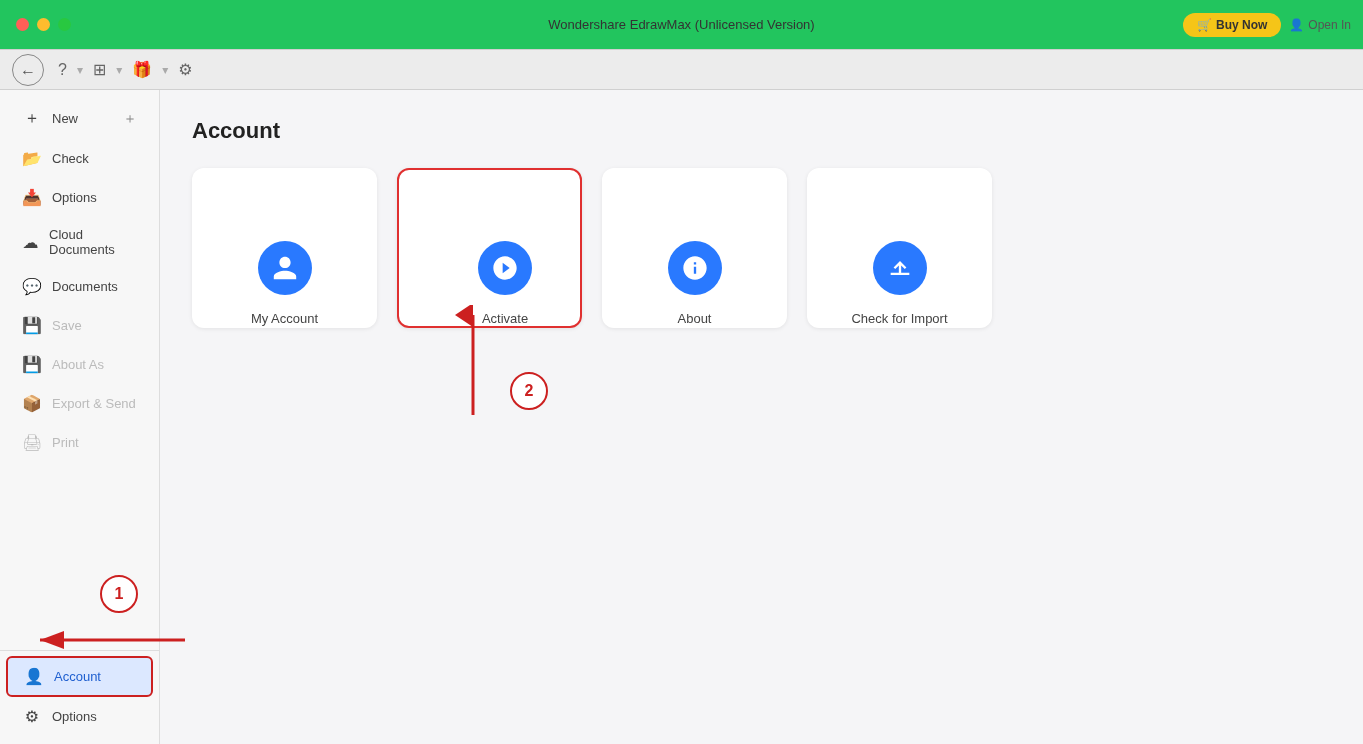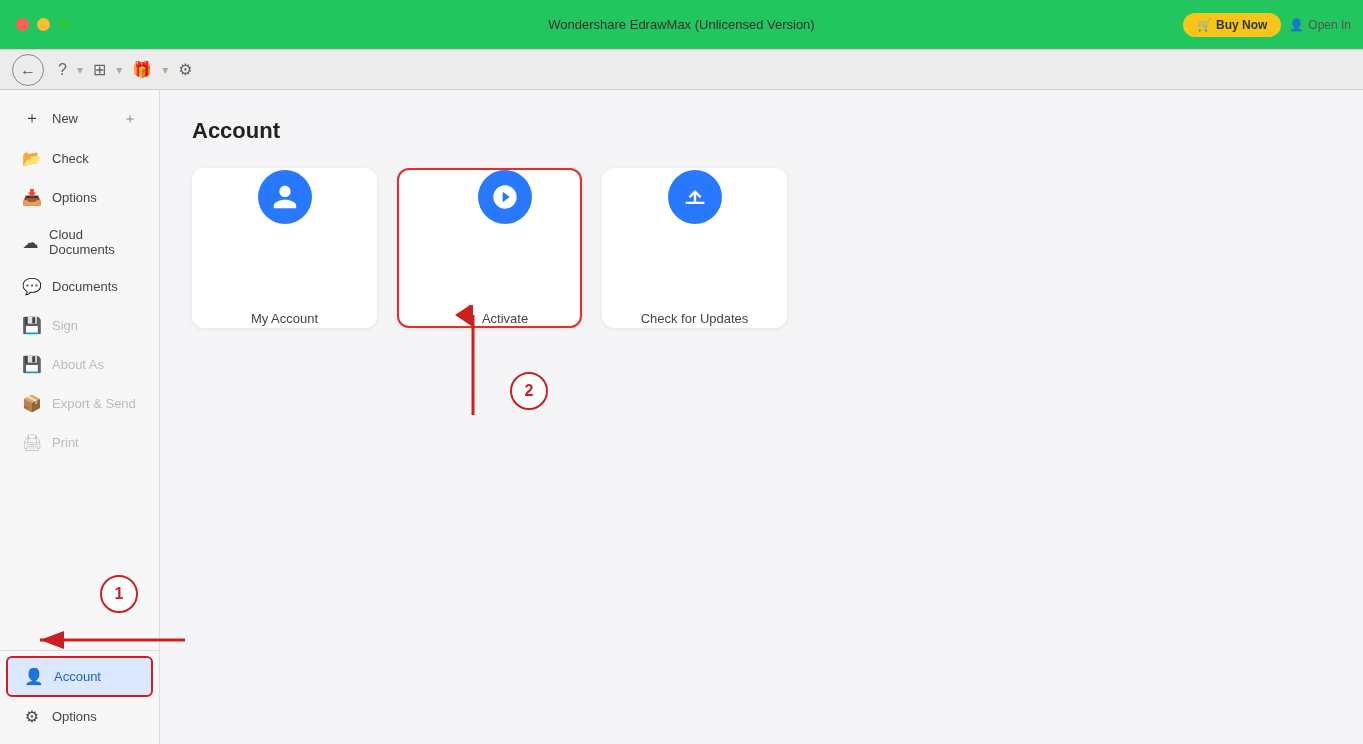--- a/index.html
+++ b/index.html
@@ -186,21 +186,21 @@
       flex-wrap: wrap;
     }
     .account-card {
       width: 185px;
       height: 160px;
       background: #fff;
       border-radius: 12px;
       display: flex;
       flex-direction: column;
       align-items: center;
-      justify-content: space-between;
+      justify-content: flex-end;
       gap: 16px;
       cursor: pointer;
       border: 2px solid transparent;
       box-shadow: 0 1px 4px rgba(0,0,0,0.08);
       transition: border-color 0.15s;
     }
     .account-card.selected {
       border: 2.5px solid #e03030;
       padding-left: 31px;
     }
@@ -305,21 +305,21 @@
     <div class="sidebar-item">
       <span class="sidebar-icon">☁</span>
       <span>Cloud Documents</span>
     </div>
     <div class="sidebar-item">
       <span class="sidebar-icon">💬</span>
       <span>Documents</span>
     </div>
     <div class="sidebar-item disabled">
       <span class="sidebar-icon">💾</span>
-      <span>Sign</span>
+      <span>Save</span>
     </div>
     <div class="sidebar-item disabled">
       <span class="sidebar-icon">💾</span>
       <span>About As</span>
     </div>
     <div class="sidebar-item disabled">
       <span class="sidebar-icon">📦</span>
       <span>Export &amp; Send</span>
     </div>
     <div class="sidebar-item disabled">
@@ -357,28 +357,36 @@
       <div class="account-card selected">
         <div class="card-icon-circle" style="background:#2979ff;">
           <svg width="28" height="28" viewBox="0 0 24 24" fill="white">
             <path d="M12 2C6.48 2 2 6.48 2 12s4.48 10 10 10 10-4.48 10-10S17.52 2 12 2zm-2 14.5v-9l6 4.5-6 4.5z"></path>
           </svg>
         </div>
         <span class="card-label">Activate</span>
       </div>
 
 
+      <div class="account-card">
+        <div class="card-icon-circle" style="background:#2979ff;">
+          <svg width="28" height="28" viewBox="0 0 24 24" fill="white">
+            <path d="M12 2C6.48 2 2 6.48 2 12s4.48 10 10 10 10-4.48 10-10S17.52 2 12 2zm1 15h-2v-6h2v6zm0-8h-2V7h2v2z"></path>
+          </svg>
+        </div>
+        <span class="card-label">About</span>
+      </div>
 
       <div class="account-card">
         <div class="card-icon-circle" style="background:#2979ff;">
           <svg width="28" height="28" viewBox="0 0 24 24" fill="white">
             <path d="M4 16v2h16v-2H4zm8-10L6.5 11.5l1.41 1.41L11 9.83V18h2V9.83l3.09 3.08L17.5 11.5 12 6z"></path>
           </svg>
         </div>
-        <span class="card-label">Check for Updates</span>
+        <span class="card-label">Check for Import</span>
       </div>
     </div>
   </div>
 </div>
 
 <div class="annotation-layer">
 
   <div class="circle-badge" style="left: 100px; top: 575px;">
     <span>1</span>
   </div>

